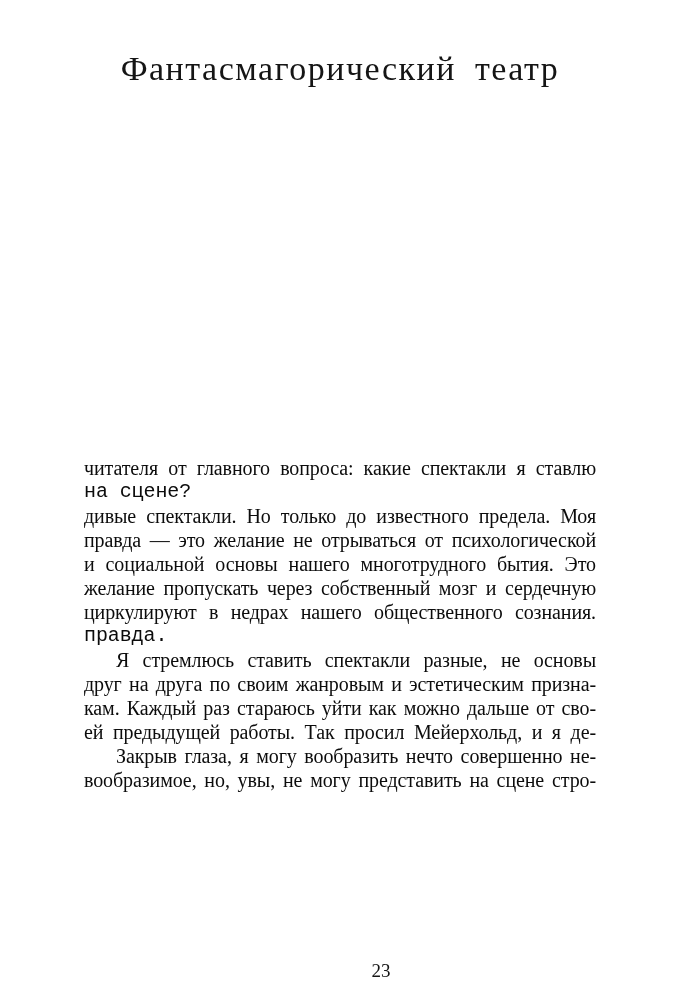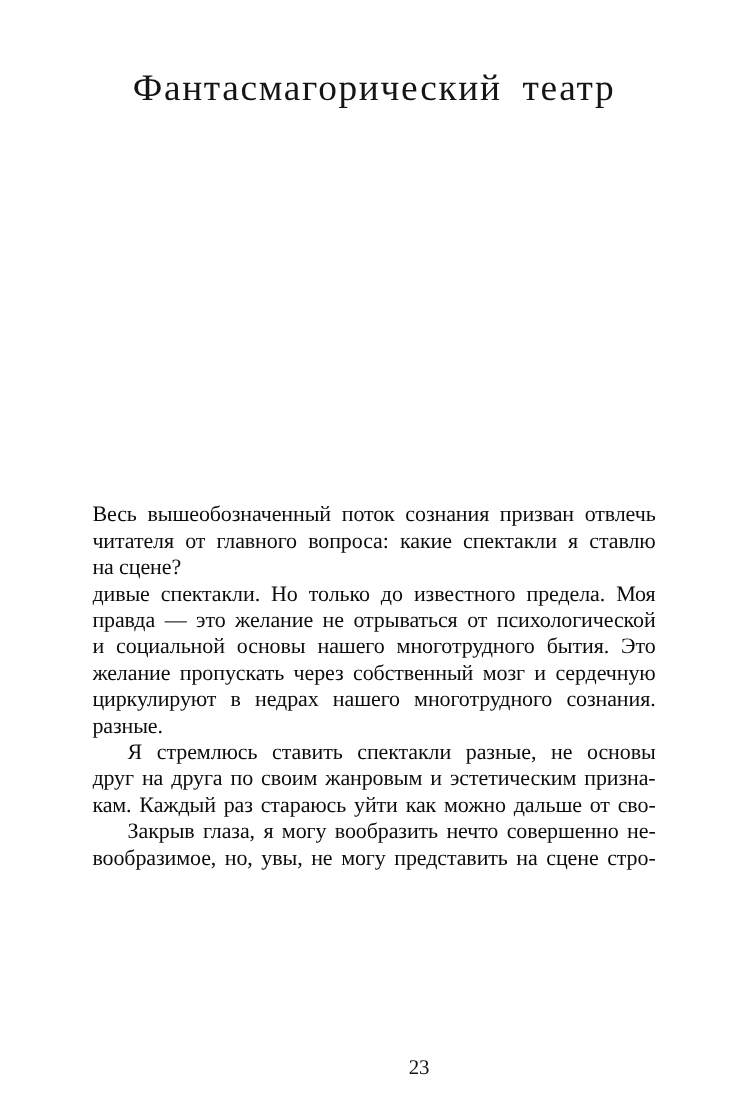--- a/index.html
+++ b/index.html
@@ -10,21 +10,21 @@
   .page {
     position: relative;
     width: 680px;
     height: 1000px;
     background: #ffffff;
     color: #111111;
     font-family: "Liberation Serif", serif;
     overflow: hidden;
   }
   .title {
-    margin: 16px;
+    margin: 4px;
     padding-top: 46px;
     text-align: center;
     font-family: "Liberation Serif", serif;
     font-weight: normal;
     font-size: 34px;
     letter-spacing: 1.5px;
     word-spacing: 9px;
     color: #151515;
   }
   .body-text {
@@ -41,20 +41,21 @@
     line-height: 24px;
     white-space: nowrap;
     overflow: hidden;
     text-align: justify;
     text-align-last: justify;
     letter-spacing: -0.1px;
   }
   .line.last {
     text-align: right;
     text-align-last: left;
+    font-family: Liberation Mono, monospace;
   }
   .line.first {
     text-indent: 32px;
   }
   .folio {
     position: absolute;
     top: 960px;
     left: 0;
     width: 100%;
     text-align: center;
@@ -64,36 +65,36 @@
   }
 </style>
 </head>
 <body>
 
 <div class="page">
   <h1 class="title">Фантасмагорический театр</h1>
 
   <div class="body-text" id="body-text">
       <div class="para">
-        <div class="line">Весь вышеобозначенный поток сознания призван отвлечь</div>
         <div class="line">читателя от главного вопроса: какие спектакли я ставлю</div>
         <div class="line last">на сцене?</div>
       </div>
       <div class="para">
         <div class="line">дивые спектакли. Но только до известного предела. Моя</div>
         <div class="line">правда — это желание не отрываться от психологической</div>
         <div class="line">и социальной основы нашего многотрудного бытия. Это</div>
         <div class="line">желание пропускать через собственный мозг и сердечную</div>
-        <div class="line">циркулируют в недрах нашего многотрудного сознания.</div>
-        <div class="line last">разные.</div>
+        <div class="line">циркулируют в недрах нашего общественного сознания.</div>
+        <div class="line last">правда.</div>
       </div>
       <div class="para">
         <div class="line first">Я стремлюсь ставить спектакли разные, не основы</div>
         <div class="line">друг на друга по своим жанровым и эстетическим призна-</div>
         <div class="line">кам. Каждый раз стараюсь уйти как можно дальше от сво-</div>
+        <div class="line">ей предыдущей работы. Так просил Мейерхольд, и я де-</div>
       </div>
       <div class="para">
         <div class="line first">Закрыв глаза, я могу вообразить нечто совершенно не-</div>
         <div class="line">вообразимое, но, увы, не могу представить на сцене стро-</div>
       </div>
     </div>
 
   <div class="folio">23</div>
 </div>
 

